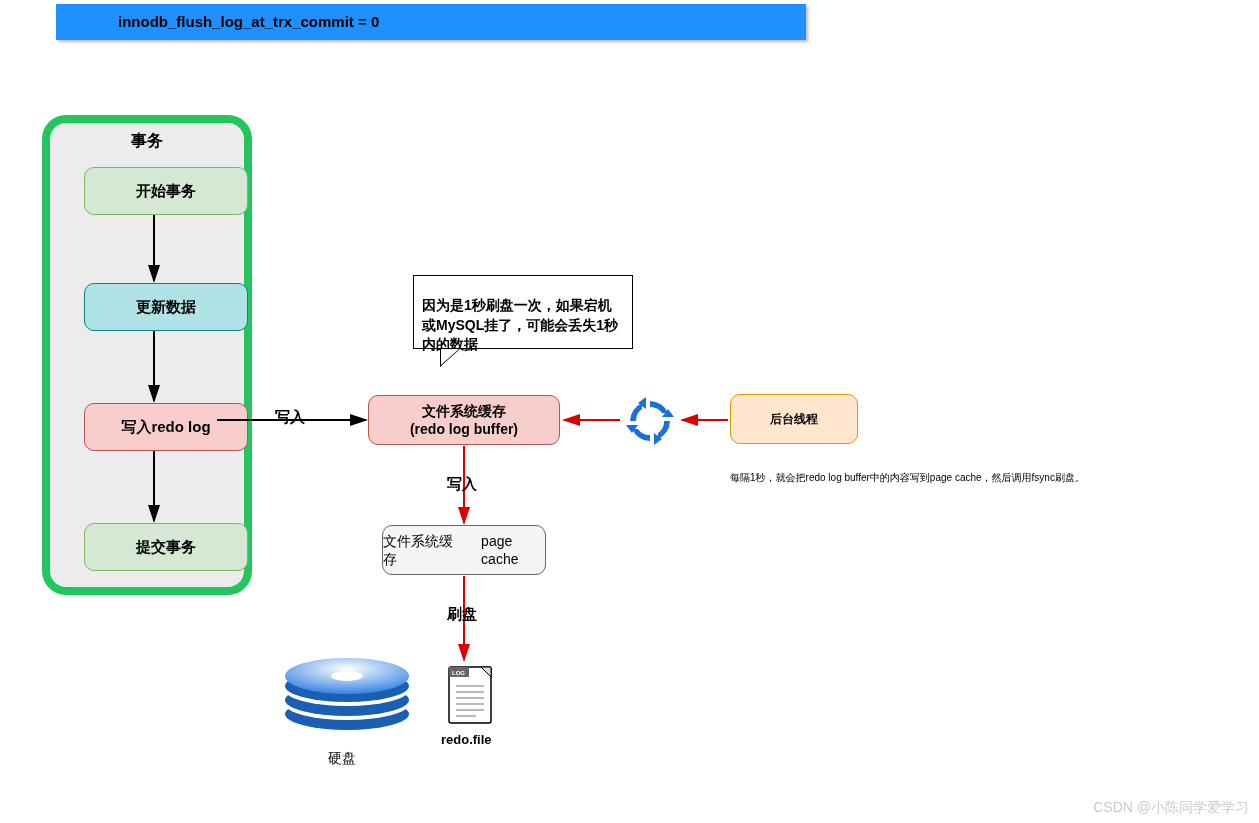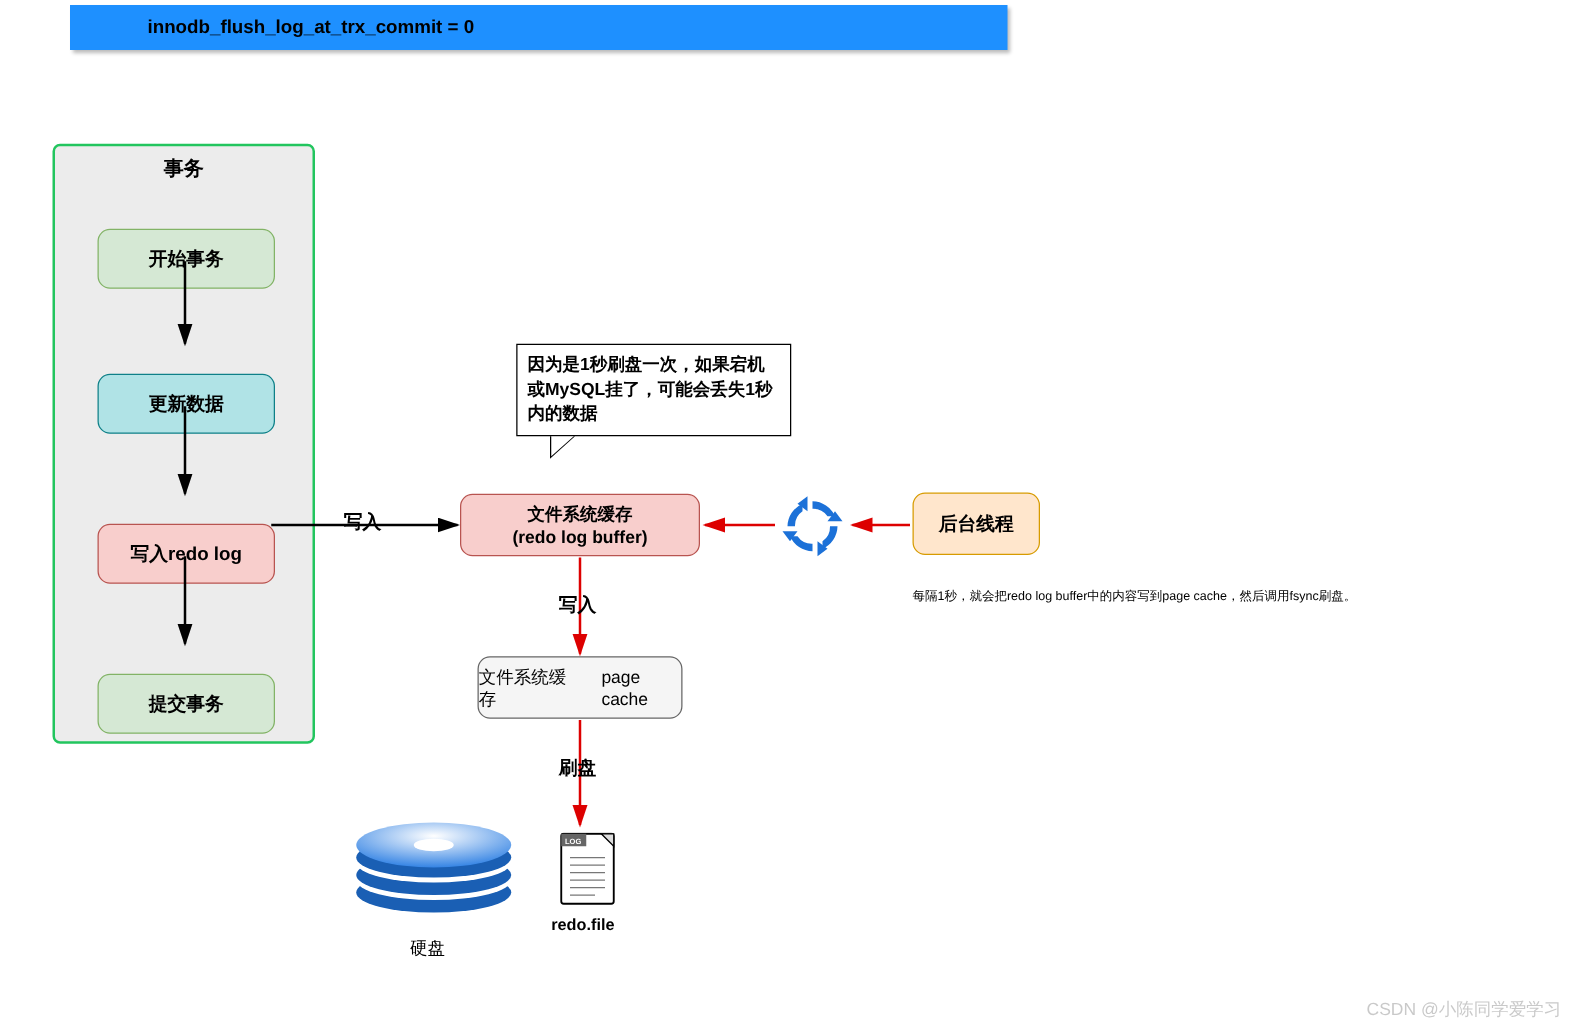--- a/index.html
+++ b/index.html
@@ -24,44 +24,43 @@
     line-height: 36px;
     padding-left: 62px;
     box-shadow: 2px 2px 3px #bbb;
   }
   .tx-container {
     position: absolute;
     left: 42px;
     top: 115px;
     width: 210px;
     height: 480px;
-    border: 2px solid #22c55e;
-    border-radius: 6px;
+    border: 8px solid #22c55e;
+    border-radius: 24px;
     background: #ececec;
   }
   .tx-title {
     position: absolute;
     left: 50%;
     top: 8px;
     transform: translateX(-50%);
     font-weight: bold;
     font-size: 16px;
   }
   .tx-box {
     position: absolute;
     left: 34px;
-    width: 142px;
+    width: 164px;
     height: 48px;
     border-radius: 10px;
     display: flex;
     align-items: center;
     justify-content: center;
     font-weight: bold;
     font-size: 15px;
-    margin-top: 22px;
   }
   .tx-green { background: #d5e8d4; border: 1px solid #82b366; }
   .tx-teal  { background: #b0e3e6; border: 1px solid #0e8088; }
   .tx-red   { background: #f8cecc; border: 1px solid #b85450; }
   .redo-buffer {
     position: absolute;
     left: 368px;
     top: 395px;
     width: 192px;
     height: 50px;
@@ -90,40 +89,40 @@
     align-items: center;
     justify-content: center;
     font-size: 14px;
     line-height: 1.3;
     gap: 24px;
   }
   .bg-thread {
     position: absolute;
     left: 730px;
     top: 394px;
-    width: 102px;
+    width: 128px;
     height: 50px;
     background: #ffe6cc;
     border: 1px solid #d79b00;
     border-radius: 10px;
     display: flex;
     align-items: center;
     justify-content: center;
     font-weight: bold;
-    font-size: 15px;
+    font-size: 12px;
   }
   .note-box {
     position: absolute;
     left: 413px;
     top: 275px;
     width: 220px;
     height: 74px;
     background: #fff;
     border: 1px solid #000;
-    padding: 6px 8px;
+    padding: 20px 8px;
     font-size: 14px;
     font-weight: bold;
     line-height: 1.4;
   }
   .note-tail {
     position: absolute;
     left: 440px;
     top: 349px;
     width: 0; height: 0;
     border-left: 0px solid transparent;

